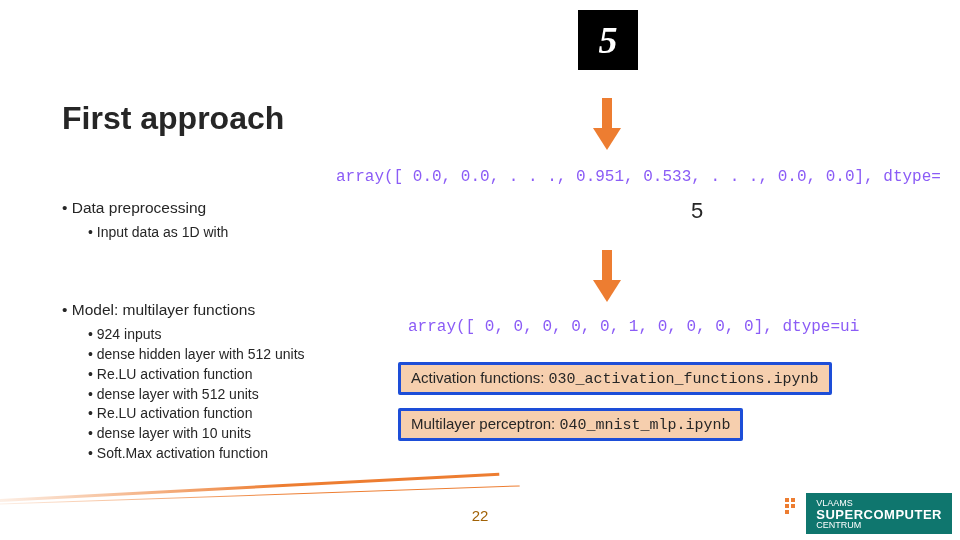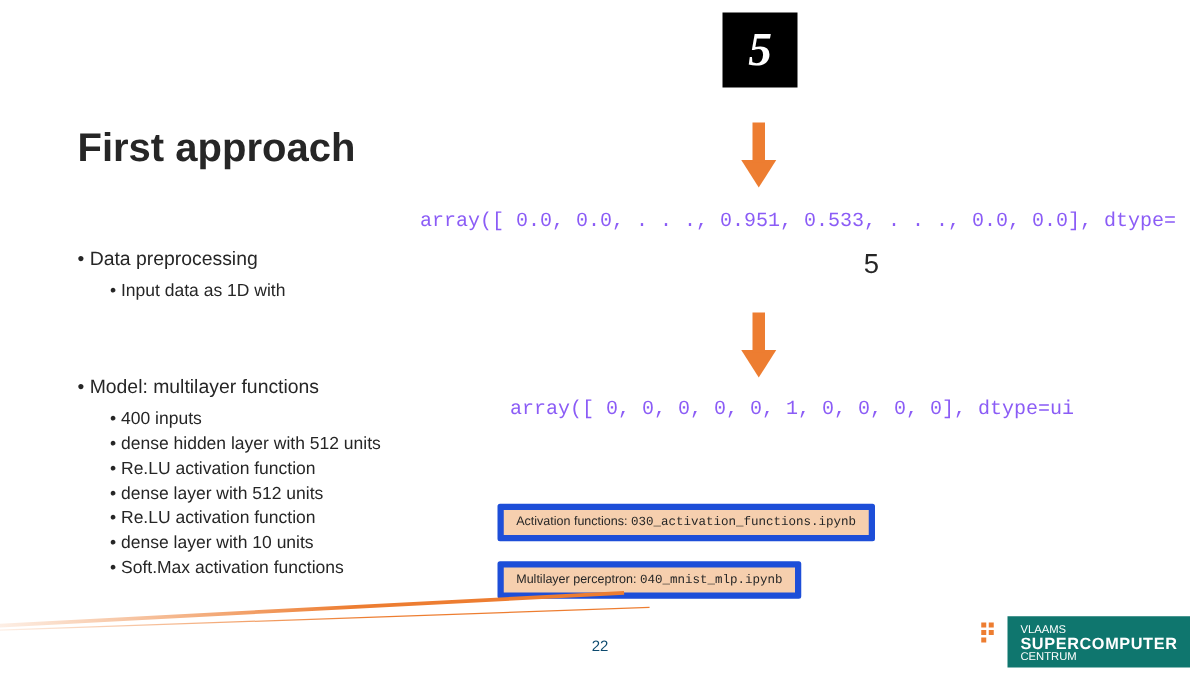--- a/index.html
+++ b/index.html
@@ -38,29 +38,29 @@
   .sub { list-style: none; padding-left: 26px; margin-top: 4px; }
   .sub li { font-size: 14px; margin-bottom: 1px; }
   .sub li::before { content: "• "; color: #262626; }
   .top-item::before { content: "•  "; }
   .top-item { list-style: none; }
   .mono { font-family: "Courier New", monospace; font-size: 16px; color: #8b5cf6; white-space: nowrap; }
   .arr1-text { position: absolute; top: 168px; left: 336px; }
   .arr2-text { position: absolute; top: 318px; left: 408px; font-family: Liberation Mono, monospace; }
   .five { position: absolute; top: 198px; left: 691px; font-size: 22px; color: #262626; }
   .callout {
-    position: absolute; border: 5px solid #1d4ed8; border-radius: 2px;
-    background: #f6cfae; padding: 4px 10px; font-size: 10px;
-    color: #262626; white-space: nowrap; margin-top: 41px;
+    position: absolute; border: 3px solid #1d4ed8; border-radius: 2px;
+    background: #f6cfae; padding: 4px 10px; font-size: 15px;
+    color: #262626; white-space: nowrap;
   }
   .callout .lbl { font-family: Arial; }
   .callout .code { font-family: "Courier New", monospace; }
   .c1 { top: 362px; left: 398px; }
   .c2 { top: 408px; left: 398px; }
-  .pagenum { position: absolute; bottom: 16px; left: 50%; transform: translateX(-50%); color: #0c4a6e; font-size: 12px; }
+  .pagenum { position: absolute; bottom: 16px; left: 50%; transform: translateX(-50%); color: #a16207; font-size: 15px; }
   .diag {
     position: absolute; left: -40px; bottom: 36px; width: 540px; height: 3px;
     background: linear-gradient(to right, #fff, #ed7d31 60%);
     transform: rotate(-3deg); transform-origin: left;
   }
   .diag2 {
     position: absolute; left: -40px; bottom: 34px; width: 560px; height: 1px;
     background: linear-gradient(to right, #fff, #ed7d31 60%);
     transform: rotate(-2deg); transform-origin: left;
   }
@@ -86,27 +86,27 @@
 <ul class="bullet-list bl1">
   <li class="top-item">Data preprocessing</li>
   <ul class="sub">
     <li>Input data as 1D with</li>
   </ul>
 </ul>
 
 <ul class="bullet-list bl2">
   <li class="top-item">Model: multilayer functions</li>
   <ul class="sub">
-    <li>400 inputs</li>
+    <li>924 inputs</li>
     <li>dense hidden layer with 512 units</li>
     <li>Re.LU activation function</li>
     <li>dense layer with 512 units</li>
     <li>Re.LU activation function</li>
     <li>dense layer with 10 units</li>
-    <li>Soft.Max activation functions</li>
+    <li>Soft.Max activation function</li>
   </ul>
 </ul>
 
 <div class="mono arr1-text">array([ 0.0, 0.0, . . ., 0.951, 0.533, . . ., 0.0, 0.0], dtype=</div>
 <div class="five">5</div>
 <div class="mono arr2-text">array([ 0, 0, 0, 0, 0, 1, 0, 0, 0, 0], dtype=ui</div>
 
 <div class="callout c1">
   <span class="lbl">Activation functions:</span>
   <span class="code">030_activation_functions.ipynb</span>

